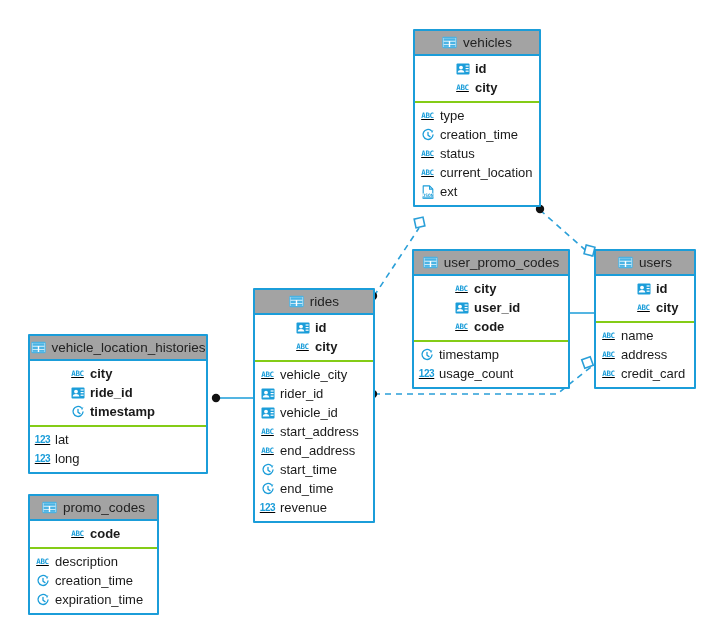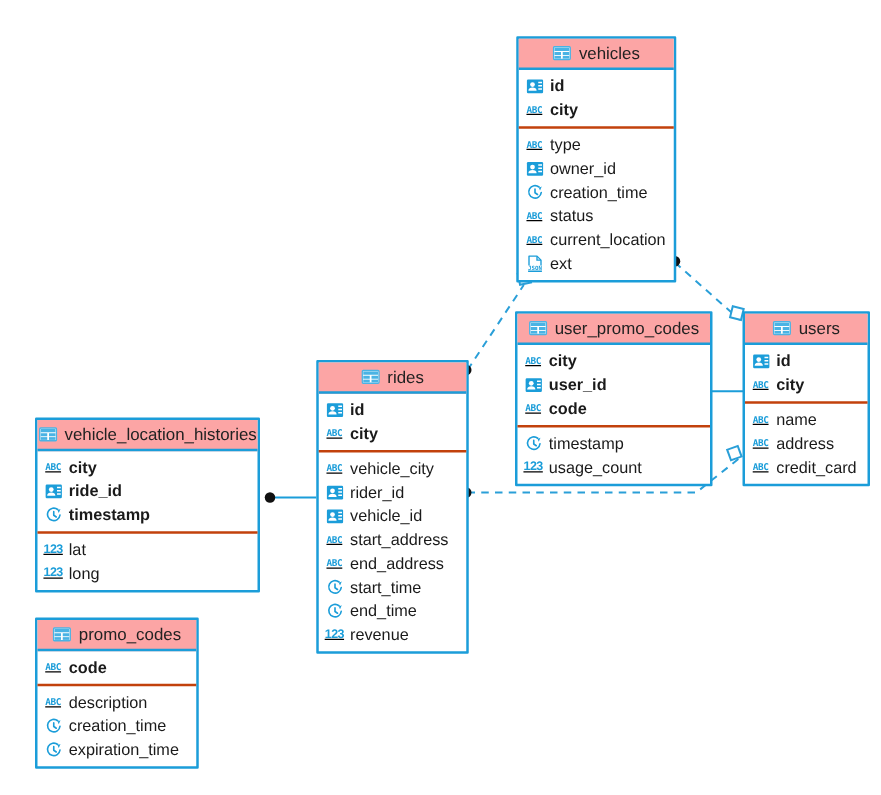--- a/index.html
+++ b/index.html
@@ -38,34 +38,35 @@
     border-radius: 1px;
   }
   .entity-header {
     box-sizing: border-box;
     height: 25px;
     display: flex;
     align-items: center;
     justify-content: center;
     gap: 6px;
     border-bottom: 2px solid #1b9dd9;
-    background: #fca5a5;
+    background: #a3a3a3;
     padding: 0 6px;
   }
   .entity-title {
     font-size: 13.5px;
     color: #222222;
     white-space: nowrap;
     line-height: 1;
   }
   .field-group {
     padding: 3px 0 4px 0;
   }
   .field-group.pk {
-    border-bottom: 2px solid #c2410c;
+    border-bottom: 2px solid #84cc16;
+    padding-left: 35px;
   }
   .field {
     display: flex;
     align-items: center;
     gap: 5px;
     height: 19px;
     padding: 0 6px 0 5px;
     white-space: nowrap;
   }
   .field-label {
@@ -181,33 +182,20 @@
         <div class="field-group">
           <div class="field">
             <span class="icon">
               <span class="icon-abc">ABC</span>
             </span>
             <span class="field-label">type</span>
           </div>
           <div class="field">
             <span class="icon">
               <svg width="14" height="14" viewBox="0 0 14 14">
-                <rect x="0.5" y="1.5" width="13" height="11" rx="1" fill="#1b9dd9"></rect>
-                <circle cx="5" cy="5.6" r="1.9" fill="#ffffff"></circle>
-                <path d="M1.7 10.6c0-1.8 1.5-2.6 3.3-2.6s3.3 0.8 3.3 2.6z" fill="#ffffff"></path>
-                <rect x="9.6" y="3.4" width="3" height="1.2" fill="#ffffff"></rect>
-                <rect x="9.6" y="6" width="3" height="1.2" fill="#ffffff"></rect>
-                <rect x="9.6" y="8.6" width="3" height="1.2" fill="#ffffff"></rect>
-              </svg>
-            </span>
-            <span class="field-label">owner_id</span>
-          </div>
-          <div class="field">
-            <span class="icon">
-              <svg width="14" height="14" viewBox="0 0 14 14">
                 <path d="M10.2 2.6 A5 5 0 1 0 12 7" fill="none" stroke="#1b9dd9" stroke-width="1.3" stroke-linecap="round"></path>
                 <path d="M12.4 2.2 L10.1 3.1 L11 5.3 Z" fill="#1b9dd9"></path>
                 <path d="M7 4.3 V7.2 L9 8.6" fill="none" stroke="#1b9dd9" stroke-width="1.3" stroke-linecap="round" stroke-linejoin="round"></path>
               </svg>
             </span>
             <span class="field-label">creation_time</span>
           </div>
           <div class="field">
             <span class="icon">
               <span class="icon-abc">ABC</span>

